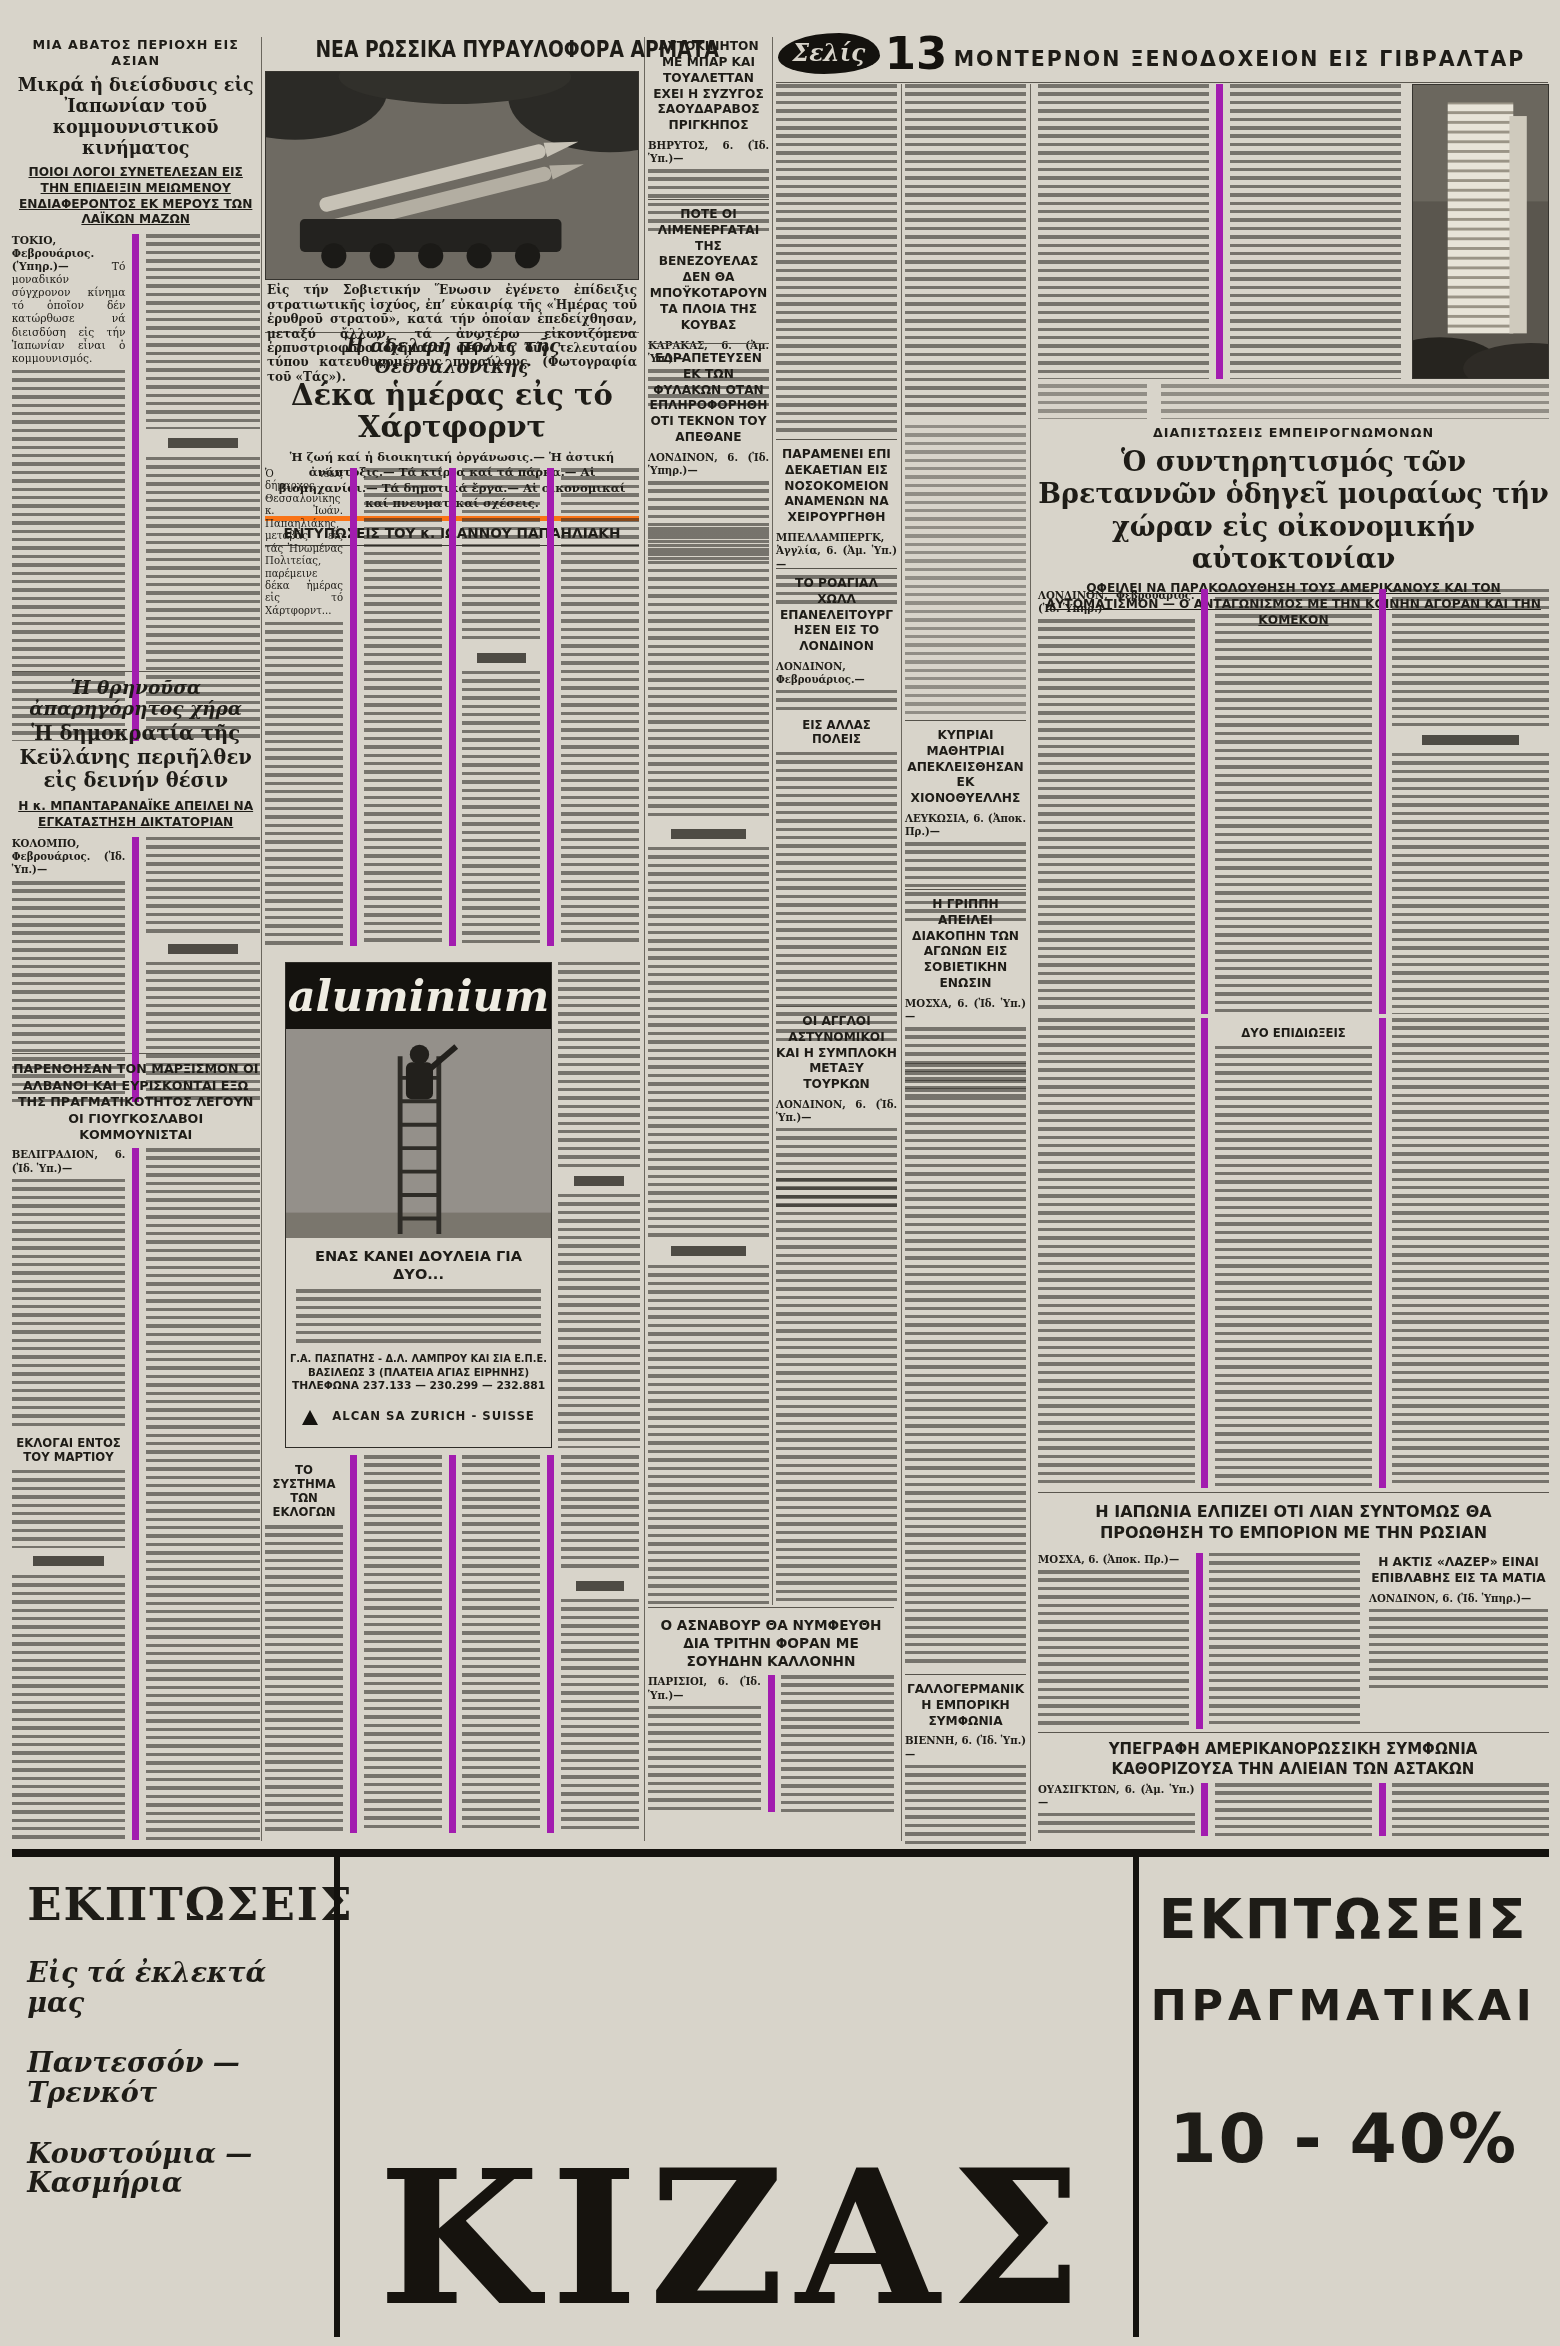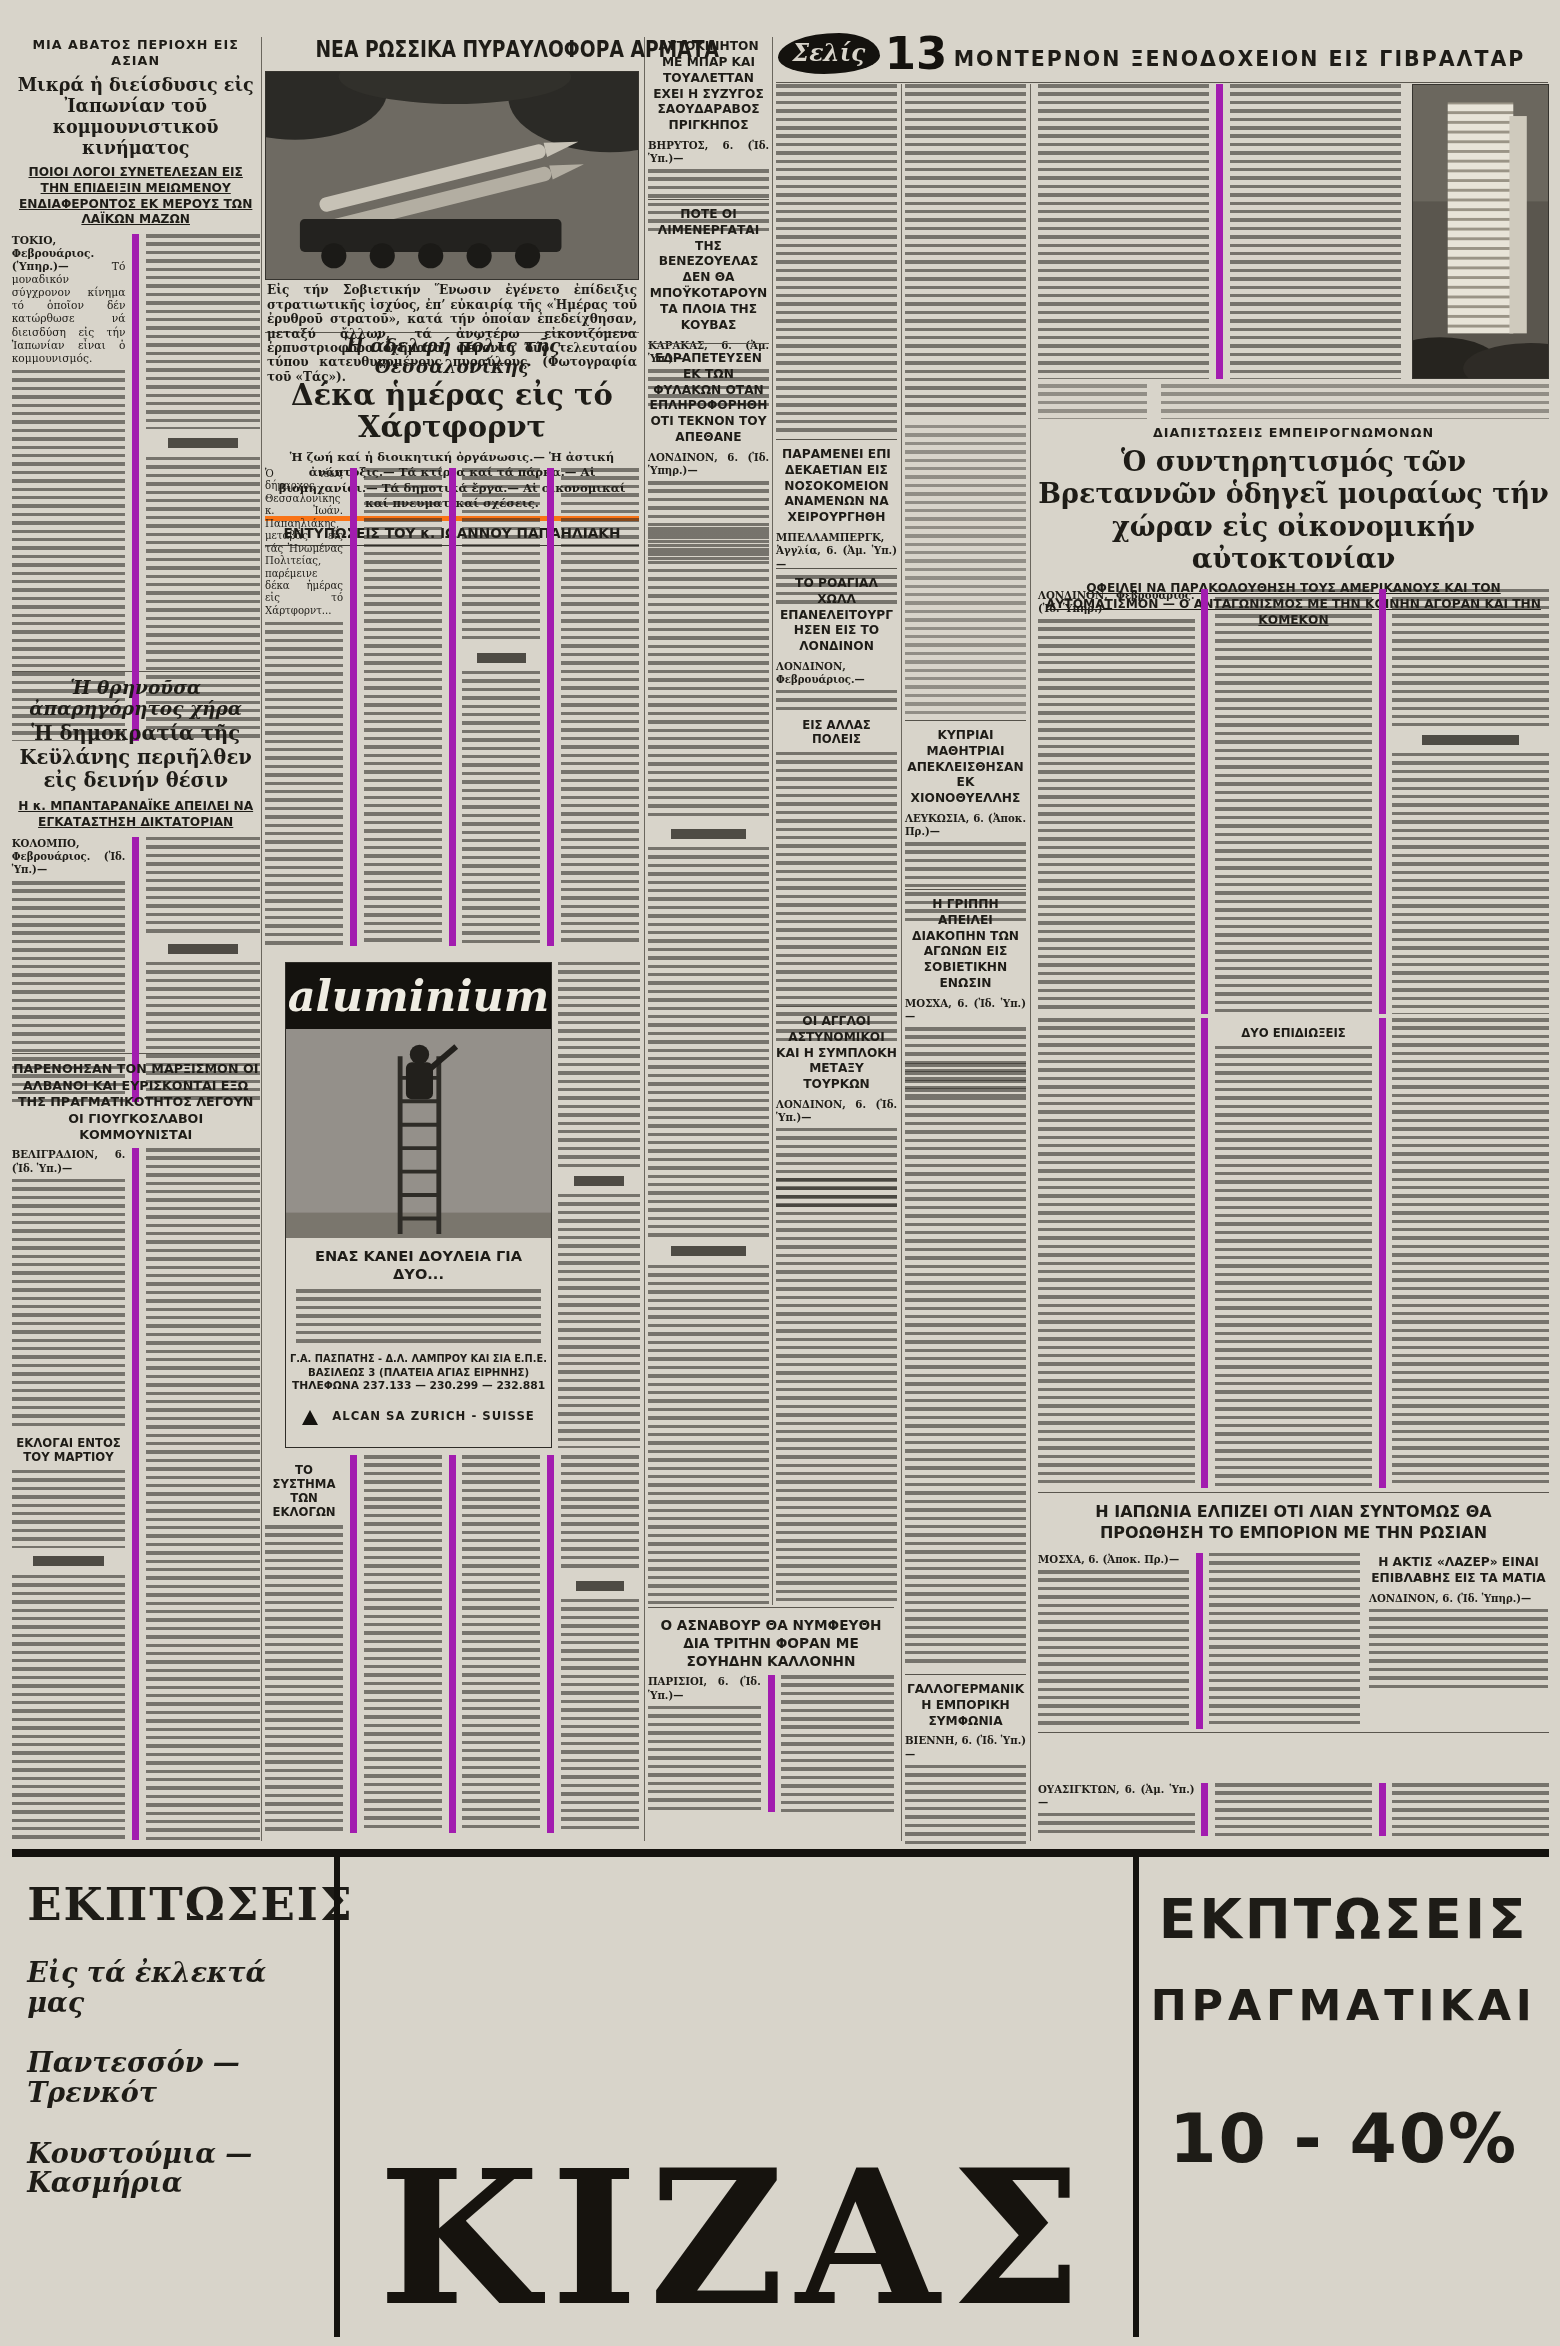--- a/index.html
+++ b/index.html
@@ -388,20 +388,21 @@
         <div class="gk f"></div>
       </div>
   </div>
 
   <section class="abs" style="left:1369px;top:1553px;width:179px">
     <div class="bh">Η ΑΚΤΙΣ «ΛΑΖΕΡ» ΕΙΝΑΙ ΕΠΙΒΛΑΒΗΣ ΕΙΣ ΤΑ ΜΑΤΙΑ</div>
     <p class="dlp"><b class="dl">ΛΟΝΔΙΝΟΝ, 6. (Ἰδ. Ὑπηρ.)—</b></p>
     <div class="gk" style="height:82px"></div>
   </section>
 
+  <div class="abs bh" style="left:1053px;top:1738px;width:480px;font-size:15px">ΥΠΕΓΡΑΦΗ ΑΜΕΡΙΚΑΝΟΡΩΣΣΙΚΗ ΣΥΜΦΩΝΙΑ ΚΑΘΟΡΙΖΟΥΣΑ ΤΗΝ ΑΛΙΕΙΑΝ ΤΩΝ ΑΣΤΑΚΩΝ</div>
   <div class="abs cols" style="left:1038px;top:1783px;width:511px;height:53px">
     <div class="col">
       <p class="dlp"><b class="dl">ΟΥΑΣΙΓΚΤΩΝ, 6. (Ἀμ. Ὑπ.)—</b></p>
       <div class="gk f"></div>
     </div>
     <div class="col">
         <div class="gk f"></div>
       </div>
     <div class="col">
         <div class="gk f"></div>

